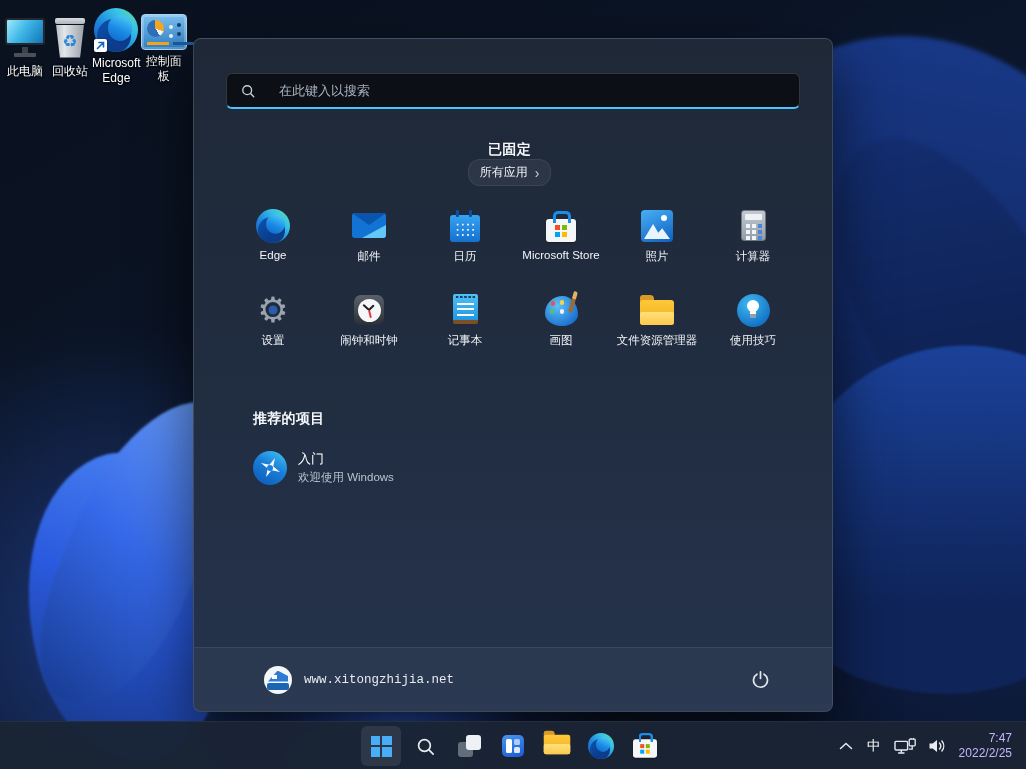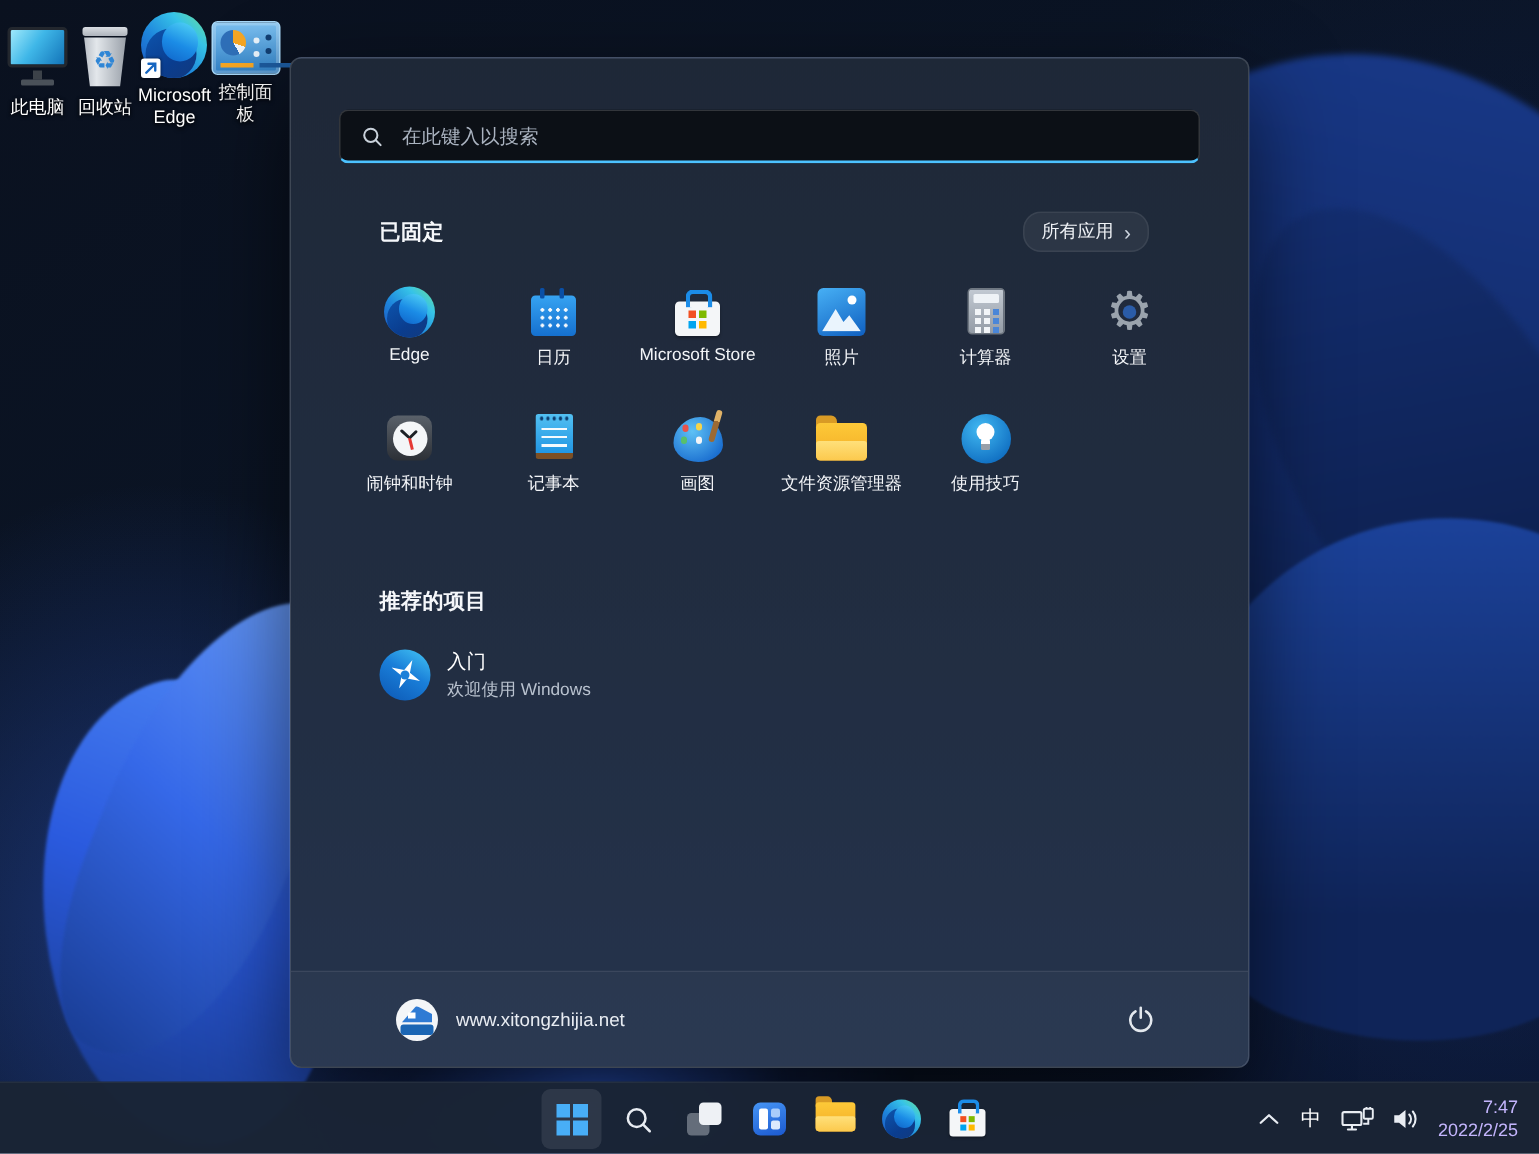--- a/index.html
+++ b/index.html
@@ -62,26 +62,26 @@
   .edge-desktop .art-edge { width:44px; height:44px; }
   .shortcut { position:absolute; left:0; bottom:0; width:13px; height:13px; background:#fff; border-radius:2px;
     display:flex; align-items:center; justify-content:center; box-shadow:0 0 2px rgba(0,0,0,.5); }
 
   
   .start-menu { position:absolute; left:193px; top:38px; width:640px; height:674px; z-index:5;
     border-radius:8px; border:1px solid rgba(255,255,255,.14);
     background:linear-gradient(180deg,#1e2837 0%,#212d41 55%,#25334d 100%);
     box-shadow:0 24px 60px rgba(0,0,0,.6); }
   .search-row { padding:34px 32px 0; }
-  .search-box { height:36px; display:flex; align-items:center; gap:12px; padding:0 13px;
+  .search-box { height:36px; display:flex; align-items:center; gap:23px; padding:0 13px;
     background:#0c1016; border:1px solid rgba(255,255,255,.16); border-bottom:2px solid #4cc2ff; border-radius:6px; }
   .search-box input { flex:1; background:transparent; border:none; outline:none; color:#e9edf2; font-size:13px;
     font-family:"Liberation Sans","DejaVu Sans",sans-serif; }
   .search-box input::placeholder { color:#aab3c0; opacity:1; }
-  .section-row { display:flex; align-items:center; justify-content:space-between; margin:32px 66px 0 59px; }
+  .section-row { display:flex; align-items:center; justify-content:space-between; margin:32px 66px 0 59px;flex-direction:column; }
   .section-row2 { display:flex; align-items:center; margin:46px 66px 0 59px;font-family:Liberation Mono, monospace; }
   .section-title { font-size:14px; font-weight:bold; color:#f5f7fa; letter-spacing:.3px; }
   .all-apps-btn { display:flex; align-items:center; gap:7px; padding:4px 11px; border-radius:12px; cursor:pointer;
     background:rgba(255,255,255,.06); border:1px solid rgba(255,255,255,.07); font-size:12px; color:#f0f3f7;text-align:right; }
   .all-apps-btn .chev { font-size:14px; line-height:12px; color:#cdd5df; }
   .pinned-grid { margin:10px 31px 0; display:grid; grid-template-columns:repeat(6,96px); grid-auto-rows:84px; }
   .app-tile { display:flex; flex-direction:column; align-items:center; padding-top:12px; border-radius:4px; cursor:pointer; }
   .app-icon { height:36px; width:64px; display:flex; align-items:flex-start; justify-content:center; position:relative; }
   .app-label { margin-top:5px; font-size:11.5px; color:#f3f5f8; white-space:nowrap; }
   .app-icon .art-edge { width:34px; height:34px; }
@@ -154,21 +154,21 @@
   .rec-sub { font-size:11.5px; color:#b9c2cf; margin-top:2px; }
   .menu-footer { position:absolute; left:0; right:0; bottom:0; height:64px;
     border-top:1px solid rgba(255,255,255,.08); background:rgba(255,255,255,.03); border-radius:0 0 8px 8px;
     display:flex; align-items:center; padding:0 52px 0 64px; }
   .user-chip { display:flex; align-items:center; gap:12px; cursor:pointer; border-radius:4px; padding:4px 6px; }
   .avatar { width:28px; height:28px; border-radius:50%; background:#f4f6f8; position:relative; overflow:hidden; flex:0 0 28px; }
   .avatar .av-roof { position:absolute; left:4px; top:5px; width:20px; height:11px; background:#2f7bd4;
     clip-path:polygon(0 100%,48% 0,100% 50%,100% 100%); }
   .avatar .av-win { position:absolute; left:8px; top:9px; width:5px; height:4px; background:#fff; }
   .avatar .av-band { position:absolute; left:3px; bottom:4px; width:22px; height:7px; background:#1b66b4; border-radius:2px; }
-  .site-text { font-size:12.5px; color:#e8ecf2; }
+  .site-text { font-size:12.5px; color:#e8ecf2;font-family:Liberation Mono, monospace; }
   .power-button { margin-left:auto; width:40px; height:40px; border-radius:4px; display:flex; align-items:center; justify-content:center; cursor:pointer; }
 
   
   .taskbar { position:absolute; left:0; right:0; bottom:0; height:48px; z-index:10;
     background:rgba(26,36,53,.97); border-top:1px solid rgba(255,255,255,.05); }
   .tb-center { position:absolute; left:50%; top:0; transform:translateX(-50%); height:48px; display:flex; align-items:center; gap:4px; }
   .tb-btn { width:40px; height:40px; border-radius:6px; display:flex; align-items:center; justify-content:center; cursor:pointer; }
   .tb-btn.active { background:rgba(255,255,255,.09); }
   .art-winlogo { width:21px; height:21px; display:grid; grid-template-columns:1fr 1fr; grid-template-rows:1fr 1fr; gap:2px; }
   .art-winlogo span { background:#48aef7; }
@@ -258,20 +258,26 @@
 
   <div class="pinned-grid">
     <div class="app-tile">
       <div class="app-icon">
           <div class="art-edge" style="margin-top:1px;"></div>
         </div>
       <div class="app-label">Edge</div>
     </div>
     <div class="app-tile">
       <div class="app-icon">
+          <div class="art-mail"></div>
+        </div>
+      <div class="app-label">邮件</div>
+    </div>
+    <div class="app-tile">
+      <div class="app-icon">
           <div class="art-cal"></div>
         </div>
       <div class="app-label">日历</div>
     </div>
     <div class="app-tile">
       <div class="app-icon">
           <div class="art-store"></div>
         </div>
       <div class="app-label">Microsoft Store</div>
     </div>

